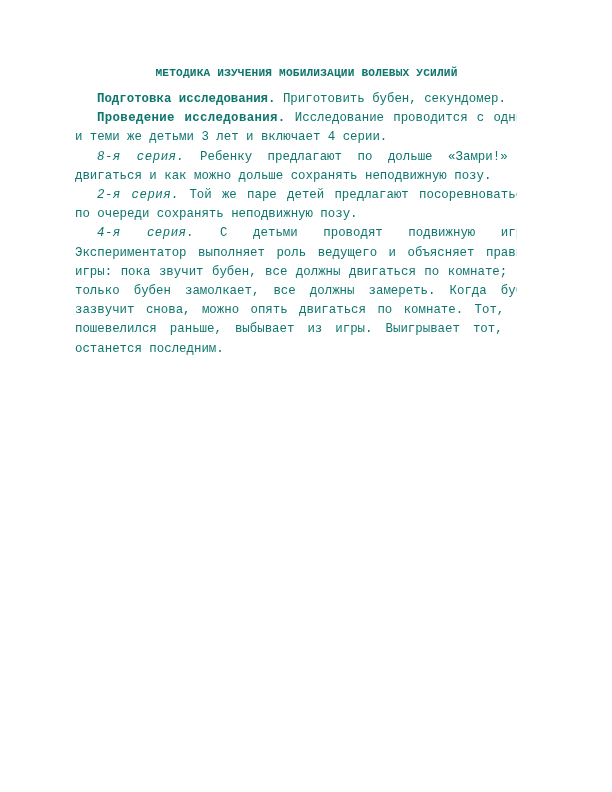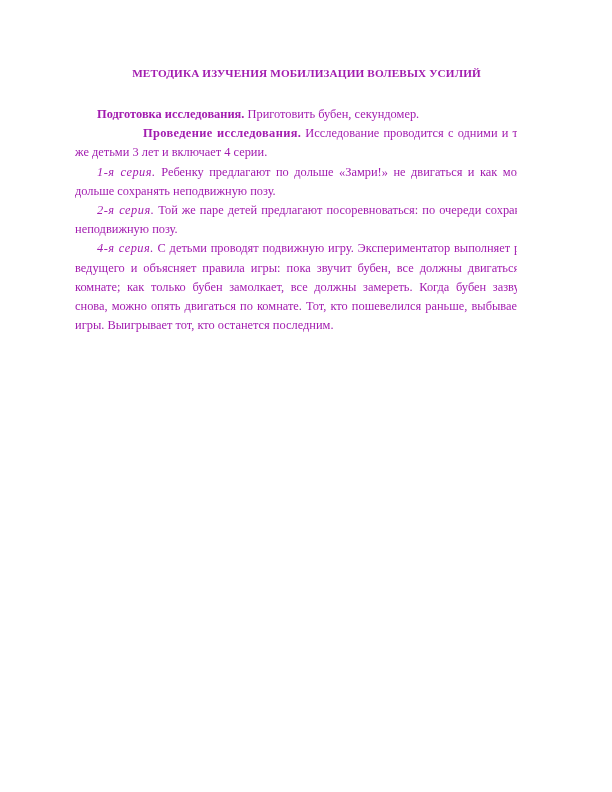--- a/index.html
+++ b/index.html
@@ -6,22 +6,22 @@
     margin: 0;
     padding: 0;
     background: #ffffff;
   }
   .page {
     position: relative;
     width: 517px;
     height: 792px;
     background: #ffffff;
     overflow: hidden;
-    font-family: Liberation Serif, serif;
-    color: #a21caf;
+    font-family: Liberation Mono, monospace;
+    color: #0f766e;
   }
   .content {
     position: absolute;
     left: 75px;
     top: 0;
     width: 463px;
   }
   .doc-title {
     font-size: 11.2px;
     font-weight: bold;
@@ -35,28 +35,27 @@
   .para {
     font-size: 12.4px;
     line-height: 19.2px;
     text-align: justify;
     text-justify: inter-word;
     margin: 0;
     text-indent: 22px;
     hyphens: manual;
   }
   .para.first-body {
-    margin-top: 25px;
+    margin-top: 10px;
   }
   .lead-bold {
     font-weight: bold;
   }
   .lead-bold.spaced {
     letter-spacing: 0.35px;
-    margin-left: 46px;
   }
   .lead-italic {
     font-style: italic;
     letter-spacing: 0.5px;
   }
   .lead-spaced {
     letter-spacing: 2.1px;
   }
 </style>
 </head>
@@ -69,21 +68,21 @@
 
     <p class="para first-body">
       <span class="lead-bold">Подготовка исследования.</span><span> Приготовить бубен, секундомер.</span>
     </p>
 
     <p class="para">
       <span class="lead-bold spaced">Проведение исследования.</span><span> Исследование проводится с одними и теми же детьми 3 лет и включает 4 серии.</span>
     </p>
 
     <p class="para">
-      <span class="lead-italic">1-я серия.</span><span> Ребенку предлагают по дольше «Замри!» не двигаться и как можно дольше сохранять неподвижную позу.</span>
+      <span class="lead-italic">8-я серия.</span><span> Ребенку предлагают по дольше «Замри!» не двигаться и как можно дольше сохранять неподвижную позу.</span>
     </p>
 
 
     <p class="para">
       <span class="lead-italic">2-я серия.</span><span> Той же паре детей предлагают посоревноваться: по очереди сохранять неподвижную позу.</span>
     </p>
 
     <p class="para">
       <span class="lead-italic">4-я серия.</span><span> С детьми проводят подвижную игру. Экспериментатор выполняет роль ведущего и объясняет правила игры: пока звучит бубен, все должны двигаться по комнате; как только бубен замолкает, все должны замереть. Когда бубен зазвучит снова, можно опять двигаться по комнате. Тот, кто пошевелился раньше, выбывает из игры. Выигрывает тот, кто останется последним.</span>
     </p>

